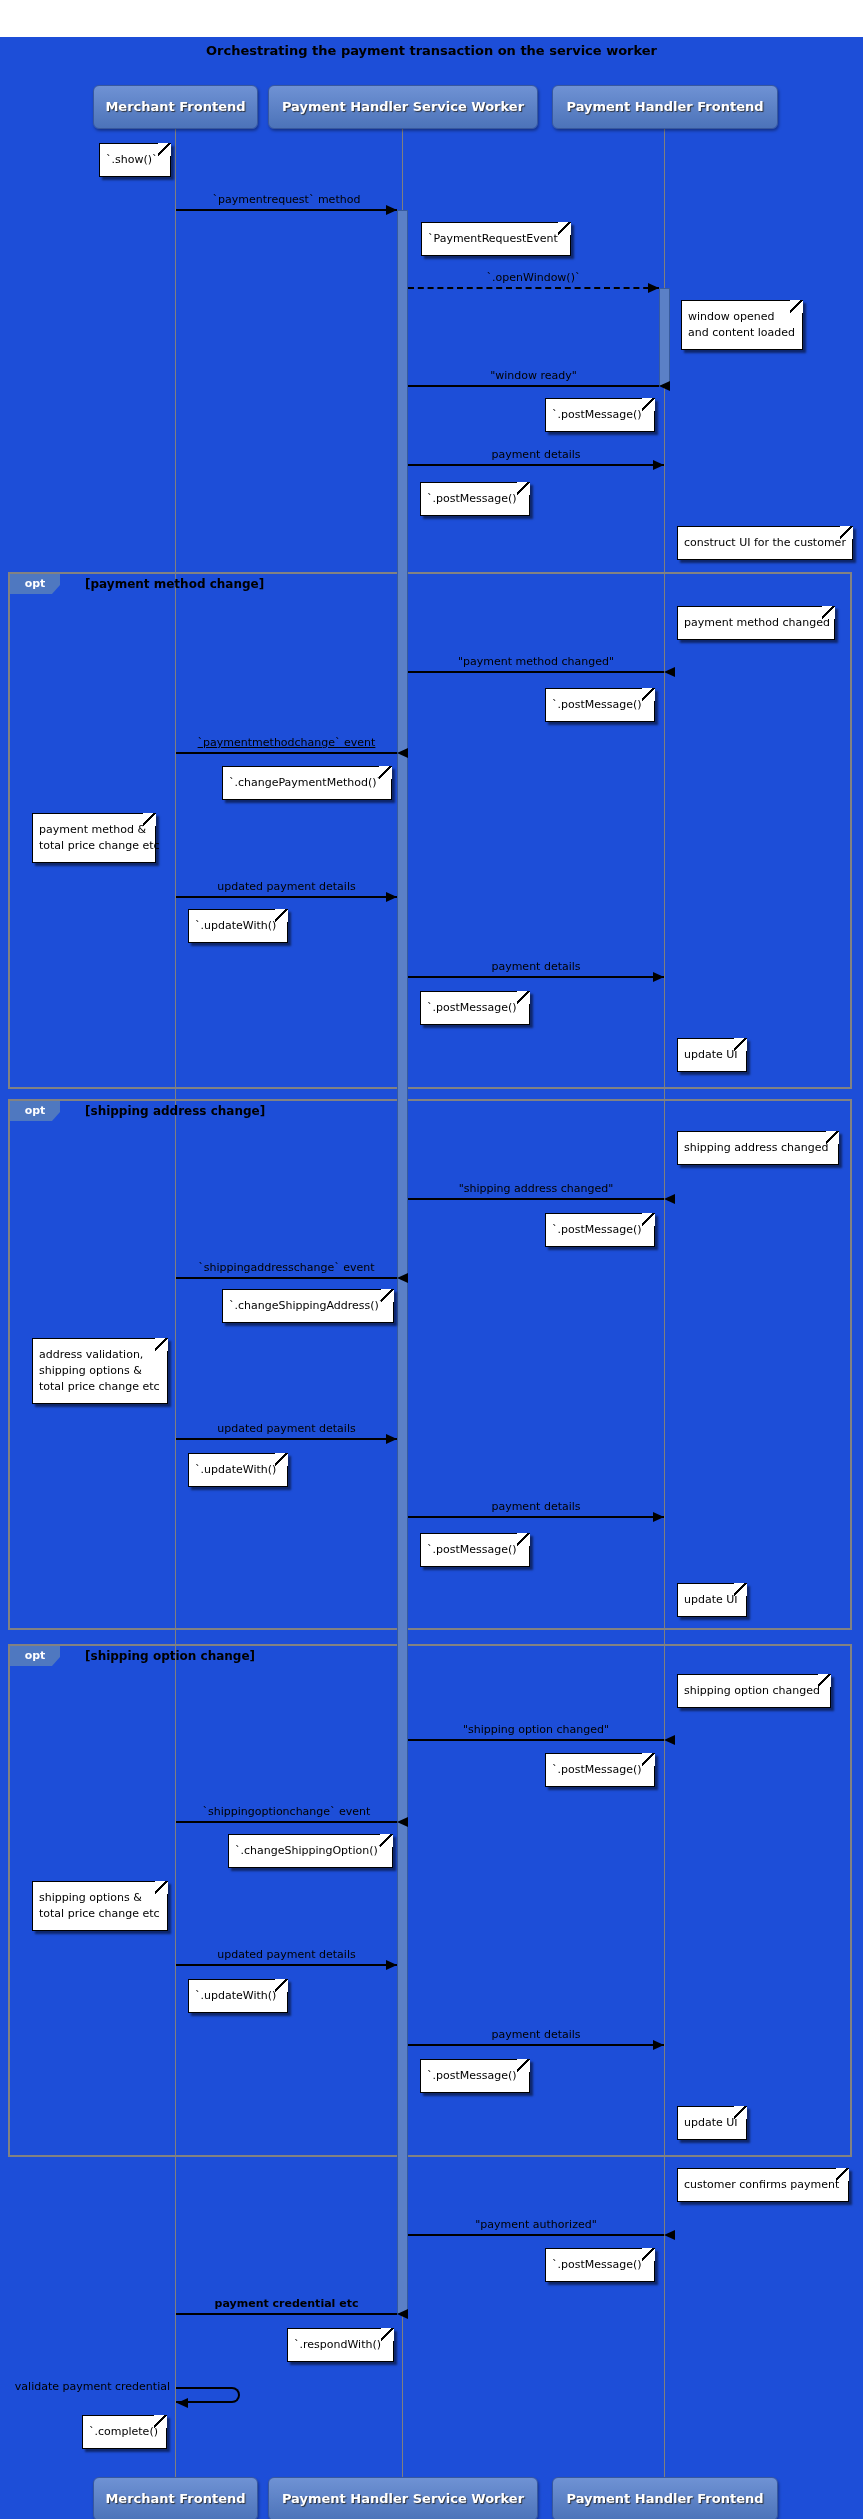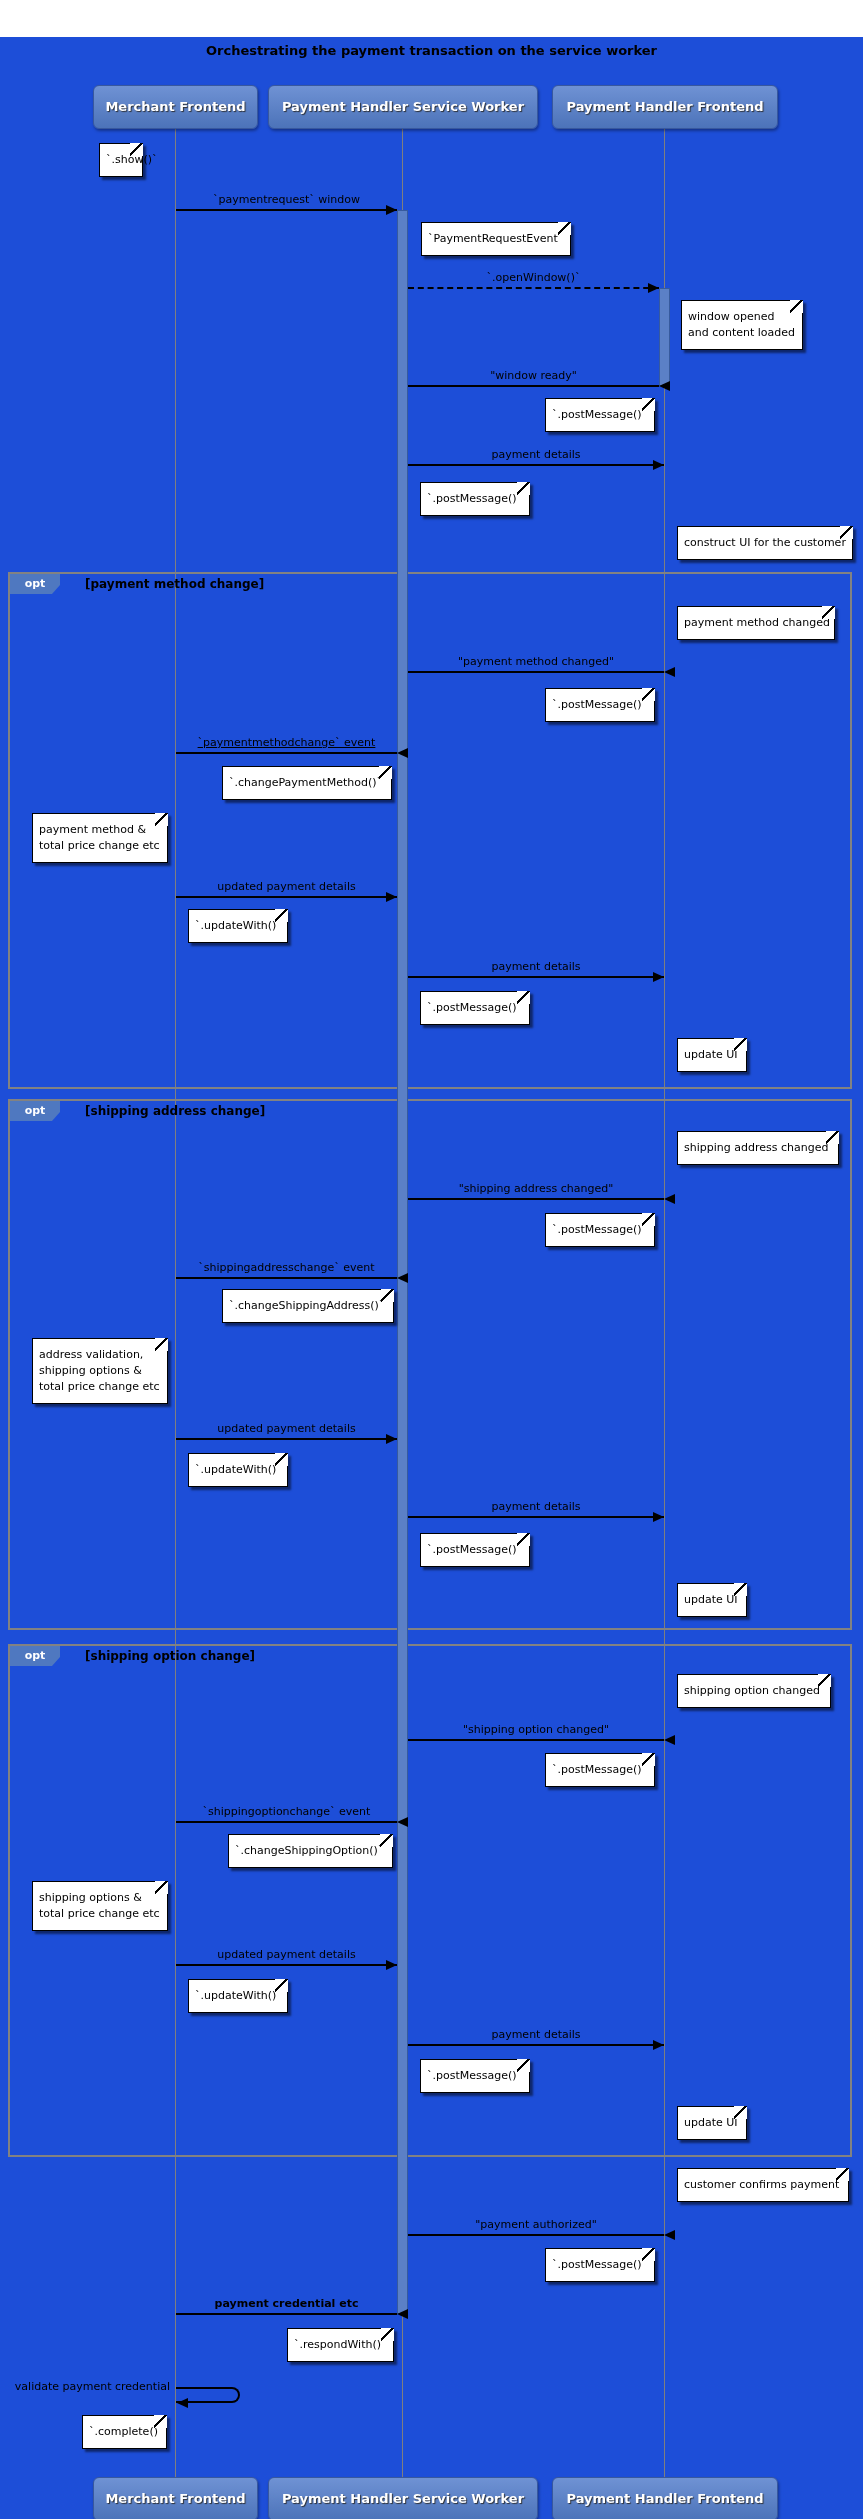--- a/index.html
+++ b/index.html
@@ -57,21 +57,21 @@
       </div>
       <div class="frame" style="left: 8px; top: 1607px; width: 844px; height: 513px;">
         <div class="frame-label">opt</div>
         <div class="frame-guard">[shipping option change]</div>
       </div>
       <div class="activation" style="left: 397px; top: 173px; height: 2104px;"></div>
       <div class="activation" style="left: 659px; top: 251px; height: 98px;"></div>
       <div class="message">
         <div class="msg-line" style="left: 176px; top: 172px; width: 221px;"></div>
         <div class="head right" style="left: 386px; top: 168px;"></div>
-        <div class="msg-label" style="left: 176px; top: 156px; width: 221px;">`paymentrequest` window</div>
+        <div class="msg-label" style="left: 176px; top: 156px; width: 221px;">`paymentrequest` method</div>
       </div>
       <div class="message">
         <div class="msg-line dashed" style="left: 408px; top: 250px; width: 251px;"></div>
         <div class="head right" style="left: 648px; top: 246px;"></div>
         <div class="msg-label" style="left: 408px; top: 234px; width: 251px;">`.openWindow()`</div>
       </div>
       <div class="message">
         <div class="msg-line" style="left: 408px; top: 348px; width: 251px;"></div>
         <div class="head left" style="left: 659px; top: 344px;"></div>
         <div class="msg-label" style="left: 408px; top: 332px; width: 251px;">"window ready"</div>
@@ -144,21 +144,21 @@
       <div class="message">
         <div class="msg-line" style="left: 408px; top: 2197px; width: 256px;"></div>
         <div class="head left" style="left: 664px; top: 2193px;"></div>
         <div class="msg-label" style="left: 408px; top: 2181px; width: 256px;">"payment authorized"</div>
       </div>
       <div class="message">
         <div class="msg-line" style="left: 176px; top: 2276px; width: 221px;"></div>
         <div class="head left" style="left: 397px; top: 2272px;"></div>
         <div class="msg-label" style="left: 176px; top: 2260px; width: 221px; font-weight: bold;">payment credential etc</div>
       </div>
-      <div class="note" style="left: 99px; top: 106px; width: 44px;">
+      <div class="note" style="left: 99px; top: 106px; width: 72px;">
         <div>`.show()`</div>
       </div>
       <div class="note" style="left: 421px; top: 185px; width: 150px;">
         <div>`PaymentRequestEvent`</div>
       </div>
       <div class="note" style="left: 681px; top: 263px; width: 122px;">
         <div>window opened</div>
         <div>and content loaded</div>
       </div>
       <div class="note" style="left: 545px; top: 361px; width: 110px;">
@@ -172,21 +172,21 @@
       </div>
       <div class="note" style="left: 677px; top: 569px; width: 158px;">
         <div>payment method changed</div>
       </div>
       <div class="note" style="left: 545px; top: 651px; width: 110px;">
         <div>`.postMessage()`</div>
       </div>
       <div class="note" style="left: 222px; top: 729px; width: 170px;">
         <div>`.changePaymentMethod()`</div>
       </div>
-      <div class="note" style="left: 32px; top: 776px; width: 136px;">
+      <div class="note" style="left: 32px; top: 776px; width: 124px;">
         <div>payment method &amp;</div>
         <div>total price change etc</div>
       </div>
       <div class="note" style="left: 188px; top: 872px; width: 100px;">
         <div>`.updateWith()`</div>
       </div>
       <div class="note" style="left: 420px; top: 954px; width: 110px;">
         <div>`.postMessage()`</div>
       </div>
       <div class="note" style="left: 677px; top: 1001px; width: 70px;">

